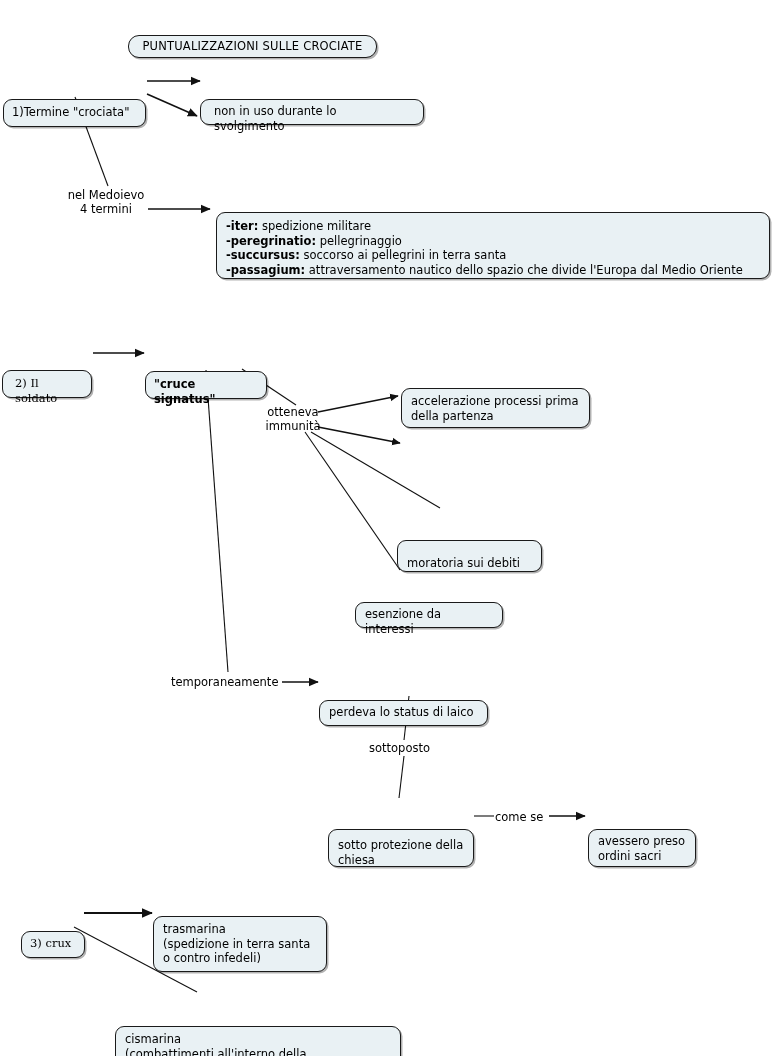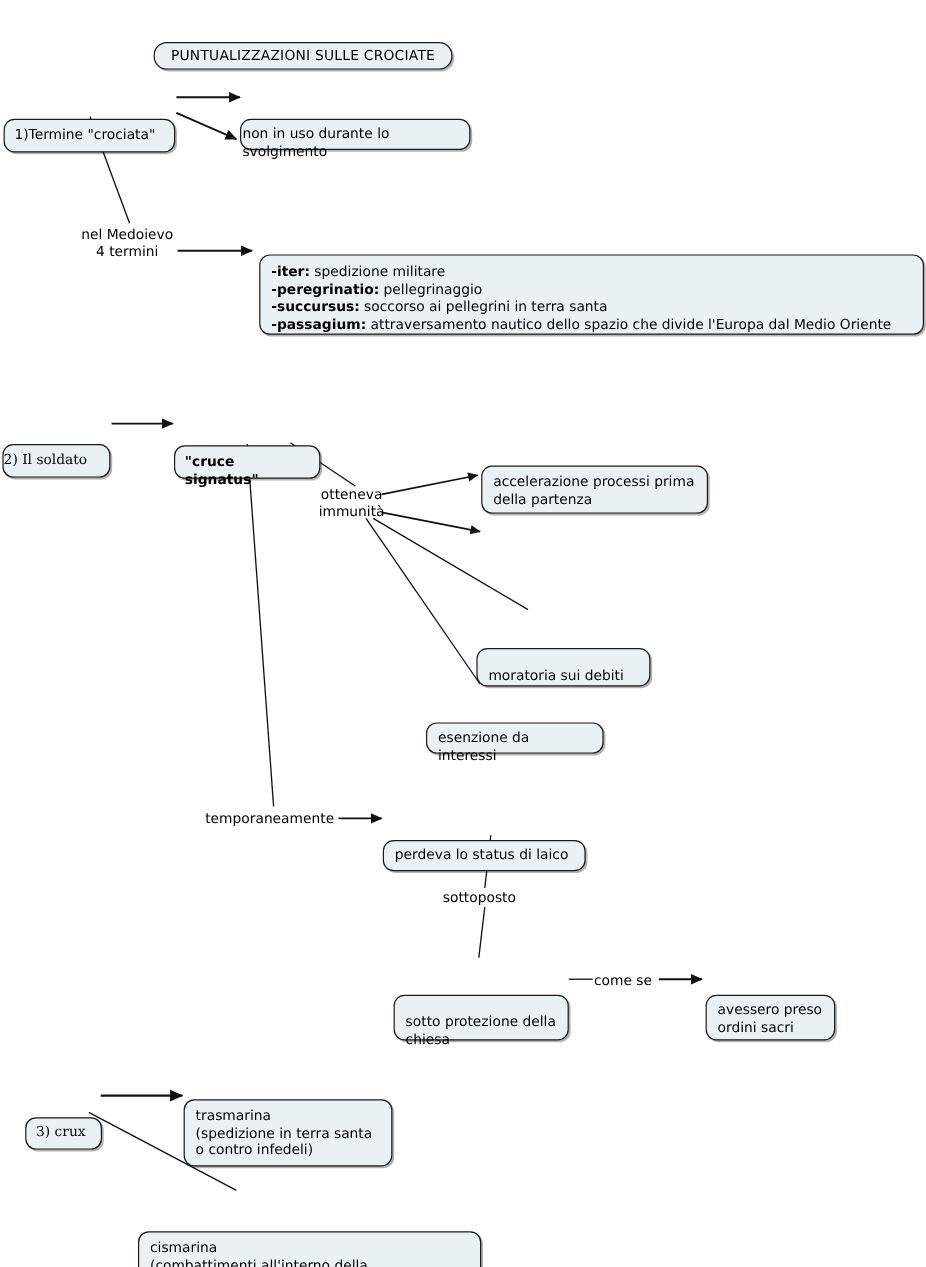--- a/index.html
+++ b/index.html
@@ -93,55 +93,55 @@
     <line x1="549" y1="816" x2="585" y2="816" stroke="#111111" stroke-width="1.6" marker-end="url(#arrow)"></line>
 
     <line x1="84" y1="913" x2="152" y2="913" stroke="#111111" stroke-width="1.8" marker-end="url(#arrow)"></line>
     <line x1="74" y1="927" x2="197" y2="992" stroke="#111111" stroke-width="1.1"></line>
   </svg>
 
   <div class="node center title-node" style="left:128px; top:4px; width:249px; height:23px; padding:3px 8px; border-radius:11px;">PUNTUALIZZAZIONI SULLE CROCIATE</div>
 
   <div class="node" style="left:3px; top:68px; width:143px; height:28px; padding:5px 8px;">1)Termine "crociata"</div>
 
-  <div class="node" style="left:200px; top:68px; width:192px; height:26px; padding:4px 1px;">non in uso durante lo svolgimento</div>
+  <div class="node" style="left:200px; top:68px; width:224px; height:26px; padding:4px 13px;">non in uso durante lo svolgimento</div>
 
 
   <div class="node" style="left:216px; top:181px; width:554px; height:67px; padding:6px 9px; white-space:normal;" id="quattro-termini">
       <div><span class="term-strong">-iter:</span><span> spedizione militare</span></div>
       <div><span class="term-strong">-peregrinatio:</span><span> pellegrinaggio</span></div>
       <div><span class="term-strong">-succursus:</span><span> soccorso ai pellegrini in terra santa</span></div>
       <div><span class="term-strong">-passagium:</span><span> attraversamento nautico dello spazio che divide l'Europa dal Medio Oriente</span></div>
     </div>
 
   <div class="edge-label center" style="left:62px; top:188px; width:88px; text-align:center;">nel Medoievo
 4 termini</div>
 
-  <div class="node serif" style="left:2px; top:339px; width:90px; height:28px; padding:5px 0;">2) Il soldato</div>
+  <div class="node serif" style="left:2px; top:339px; width:90px; height:28px; padding:5px 12px;">2) Il soldato</div>
 
   <div class="node bold" style="left:145px; top:340px; width:122px; height:28px; padding:5px 8px;">"cruce signatus"</div>
 
   <div class="node" style="left:401px; top:357px; width:189px; height:40px; padding:5px 9px;">accelerazione processi prima
 della partenza</div>
 
 
   <div class="node" style="left:397px; top:509px; width:145px; height:26px; padding:15px 9px;">moratoria sui debiti</div>
 
   <div class="node" style="left:355px; top:571px; width:148px; height:26px; padding:4px 9px;">esenzione da interessi</div>
 
   <div class="edge-label center" style="left:265px; top:405px; width:56px; text-align:center;">otteneva
 immunità</div>
 
   <div class="node" style="left:319px; top:669px; width:169px; height:26px; padding:4px 9px;">perdeva lo status di laico</div>
 
   <div class="edge-label" style="left:171px; top:675px; width:115px;">temporaneamente</div>
 
   <div class="edge-label" style="left:369px; top:741px; width:70px;">sottoposto</div>
 
-  <div class="node" style="left:328px; top:798px; width:146px; height:38px; padding:14px 9px;">sotto protezione della
+  <div class="node" style="left:328px; top:798px; width:146px; height:38px; padding:8px 9px;">sotto protezione della
 chiesa</div>
 
   <div class="edge-label" style="left:495px; top:810px; width:56px;">come se</div>
 
   <div class="node" style="left:588px; top:798px; width:108px; height:38px; padding:4px 9px;">avessero preso
 ordini sacri</div>
 
   <div class="node serif" style="left:21px; top:900px; width:64px; height:27px; padding:4px 8px;">3) crux</div>
 
   <div class="node" style="left:153px; top:885px; width:174px; height:56px; padding:5px 9px;">trasmarina

